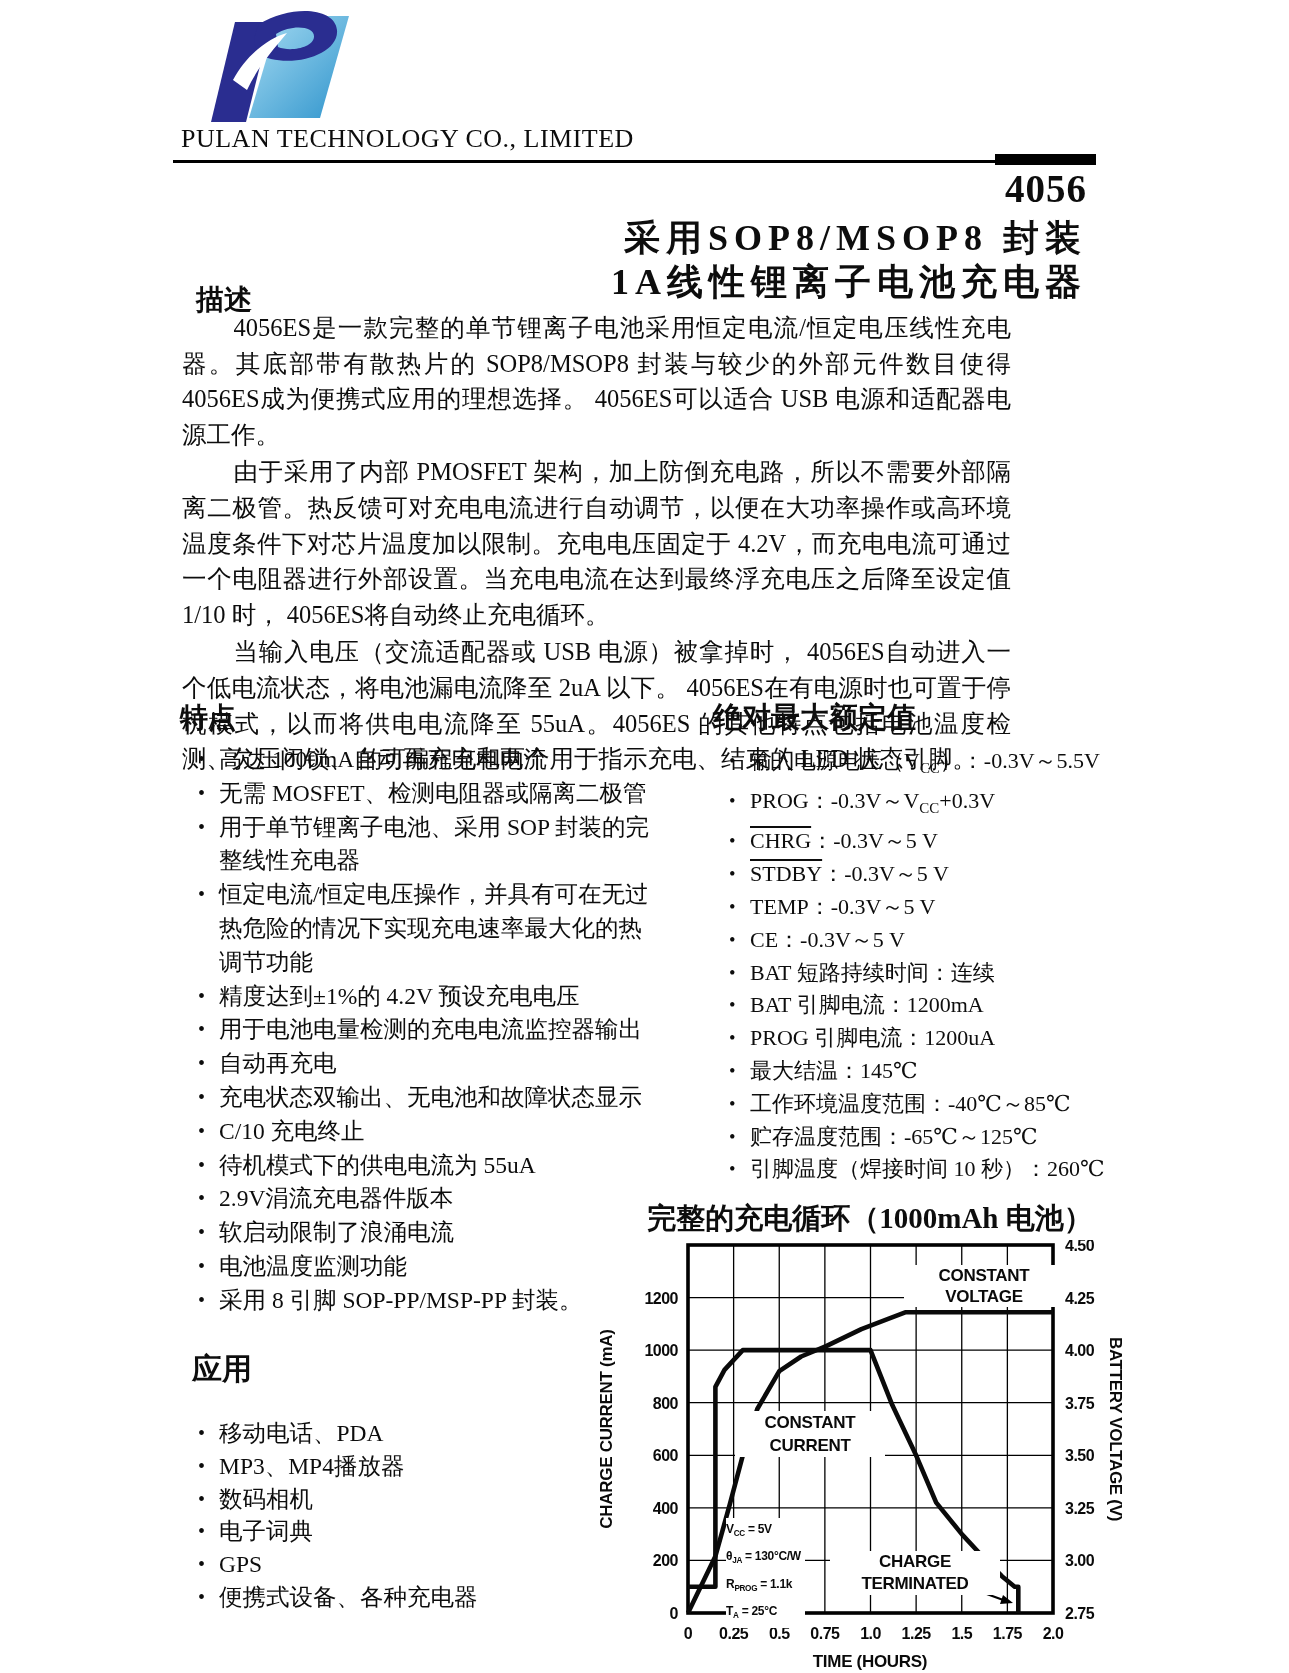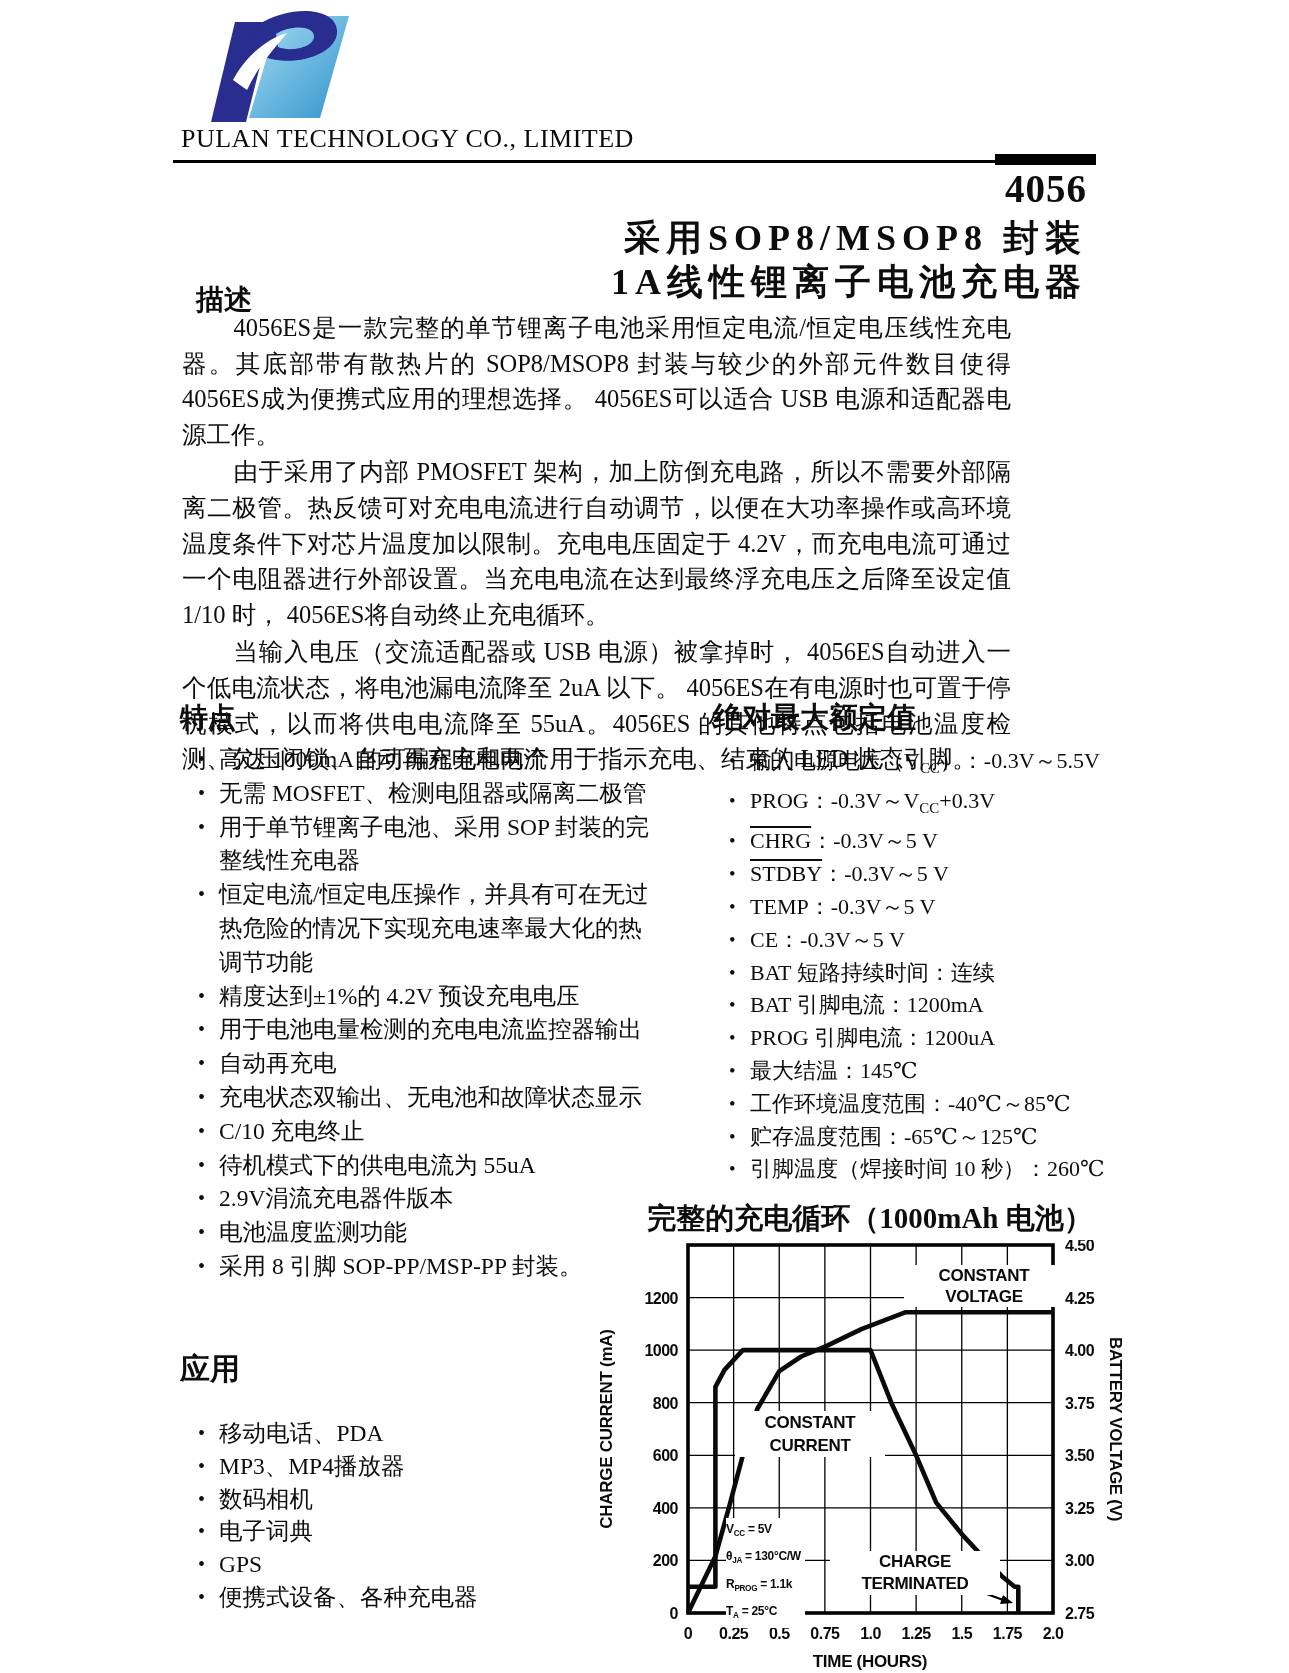--- a/index.html
+++ b/index.html
@@ -92,25 +92,26 @@
     <li>无需 MOSFET、检测电阻器或隔离二极管</li>
     <li>用于单节锂离子电池、采用 SOP 封装的完整线性充电器</li>
     <li>恒定电流/恒定电压操作，并具有可在无过热危险的情况下实现充电速率最大化的热调节功能</li>
     <li>精度达到±1%的 4.2V 预设充电电压</li>
     <li>用于电池电量检测的充电电流监控器输出</li>
     <li>自动再充电</li>
     <li>充电状态双输出、无电池和故障状态显示</li>
     <li>C/10 充电终止</li>
     <li>待机模式下的供电电流为 55uA</li>
     <li>2.9V涓流充电器件版本</li>
+    <li>软启动限制了浪涌电流</li>
     <li>电池温度监测功能</li>
     <li>采用 8 引脚 SOP-PP/MSP-PP 封装。</li>
   </ul>
 
-  <div class="abs sec-h" style="left:180px;top:1349px;font-size:30px">应用</div>
+  <div class="abs sec-h" style="left:192px;top:1349px;font-size:30px">应用</div>
   <ul class="abs blist apps">
     <li>移动电话、PDA</li>
     <li>MP3、MP4播放器</li>
     <li>数码相机</li>
     <li>电子词典</li>
     <li>GPS</li>
     <li>便携式设备、各种充电器</li>
   </ul>
 
   <div class="abs sec-h" style="left:713px;top:698px;font-size:29px">绝对最大额定值</div>

